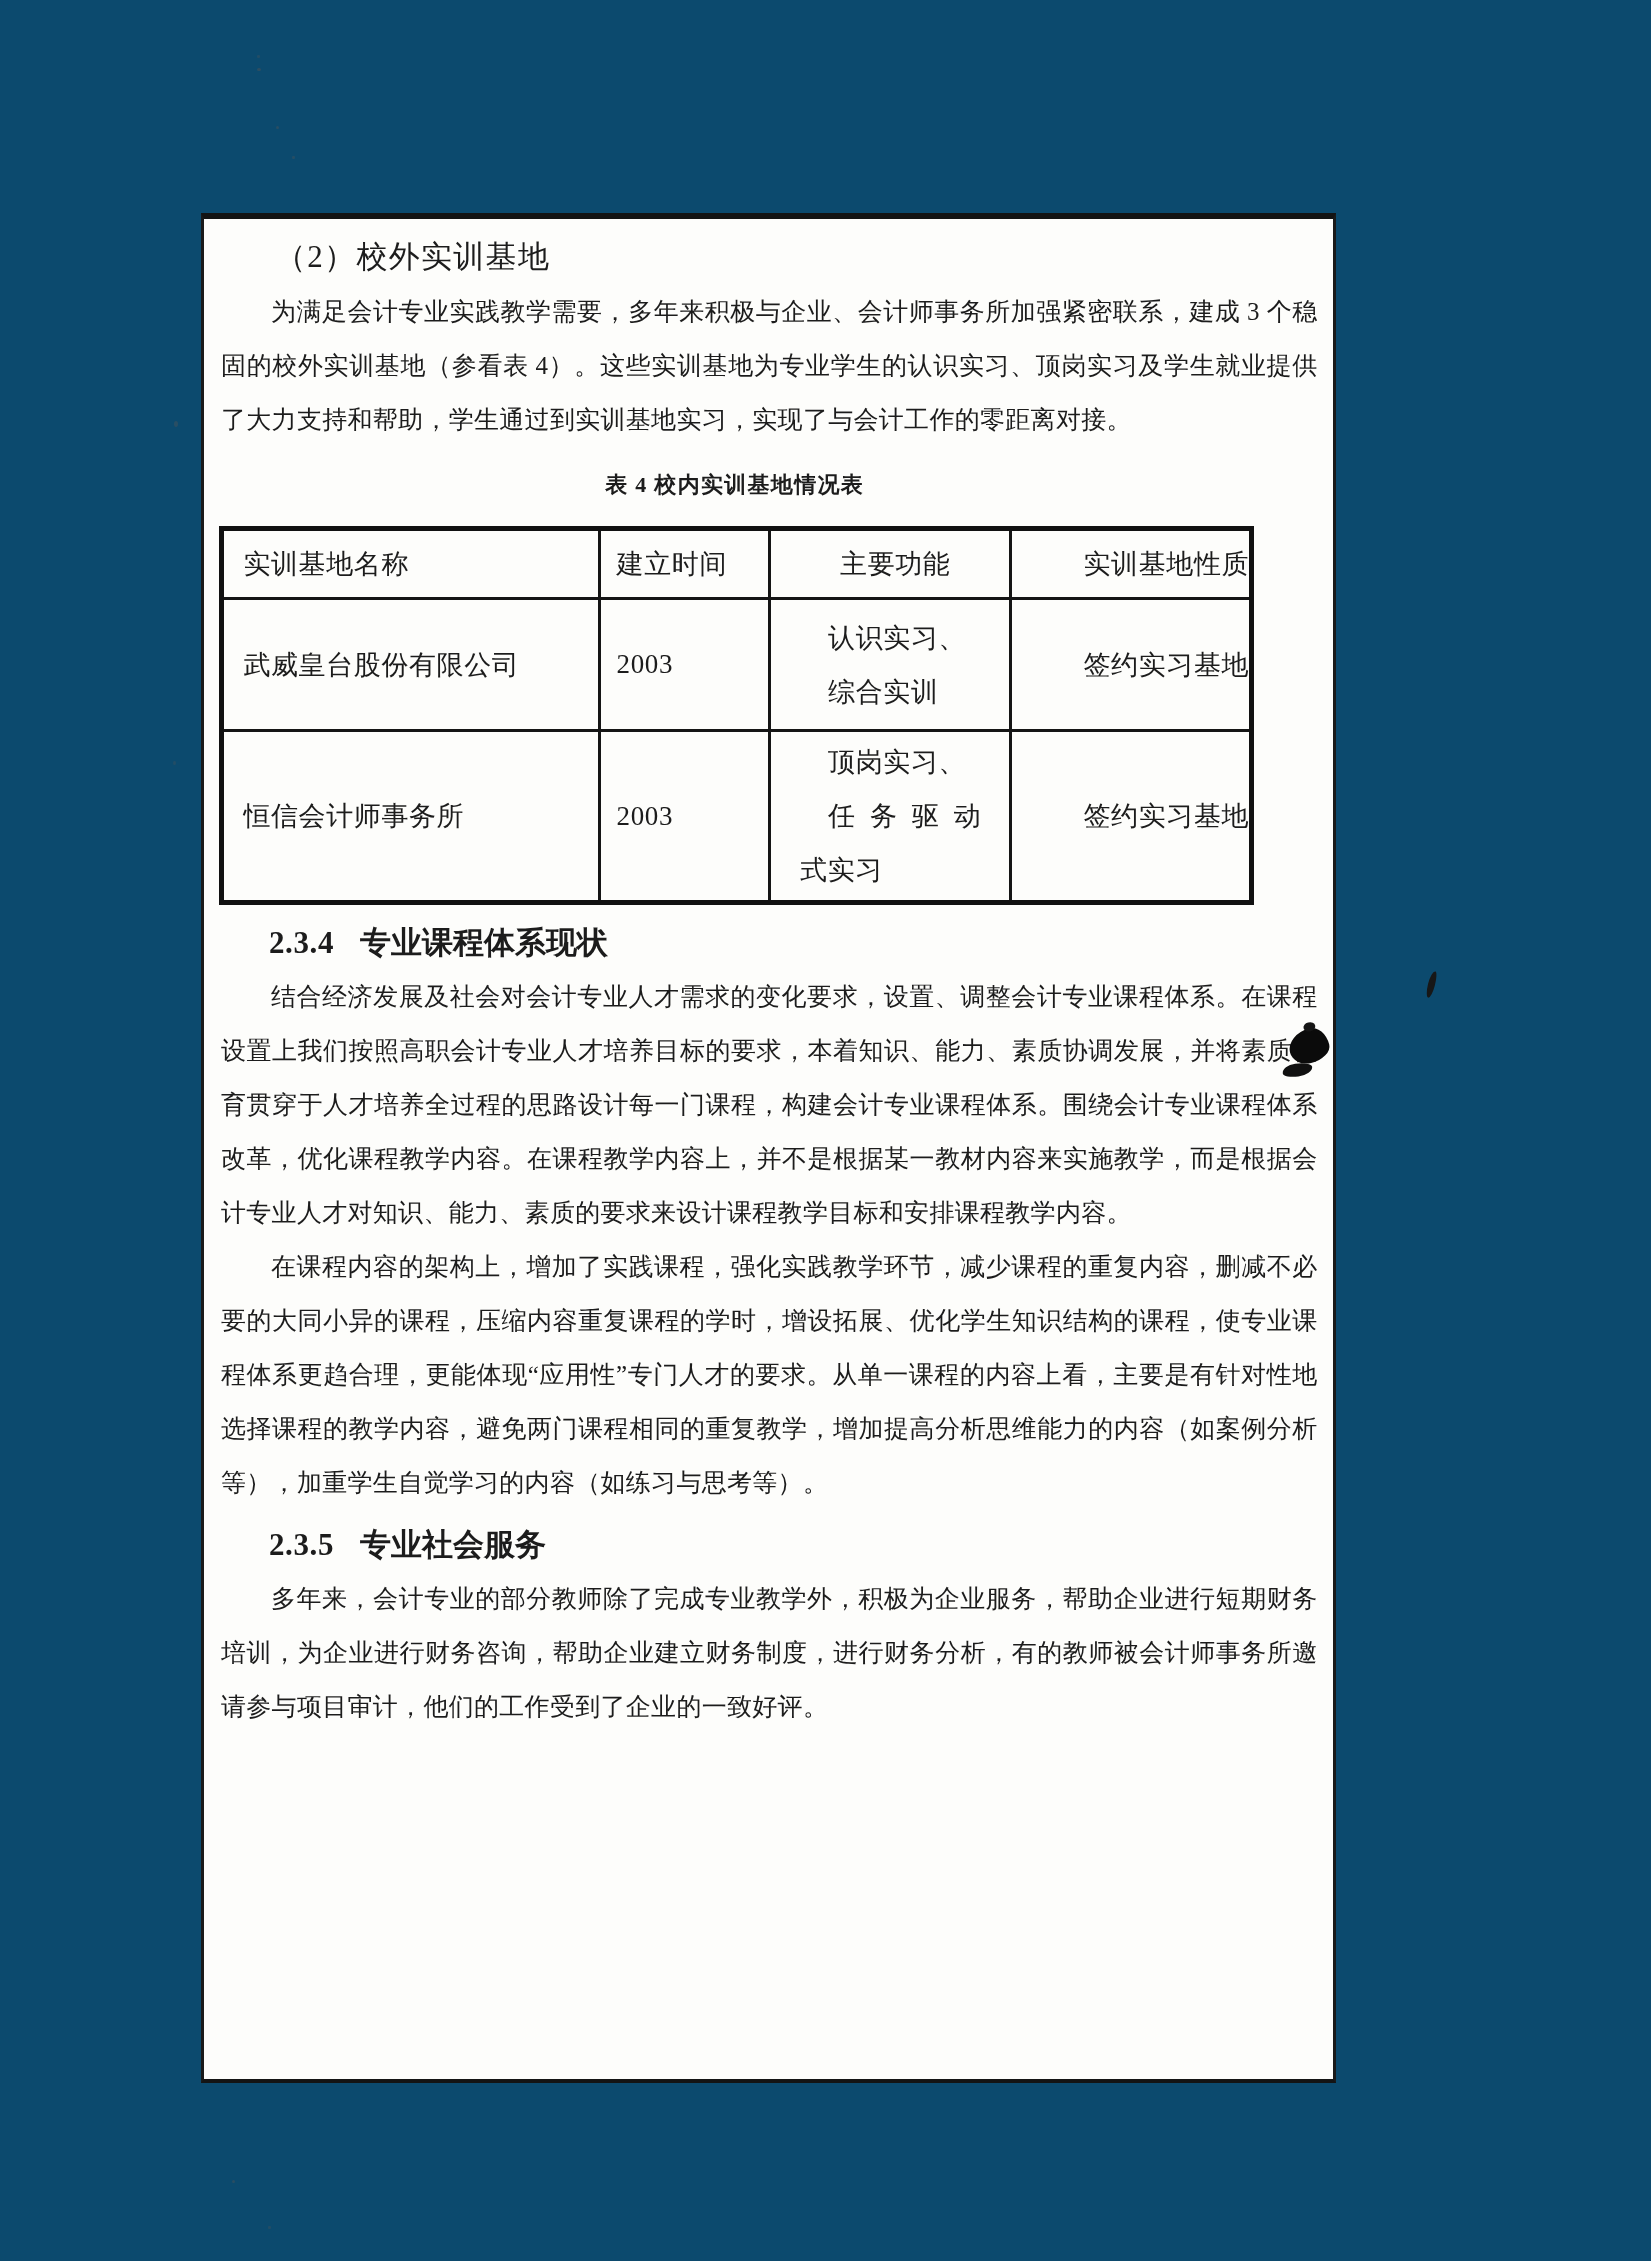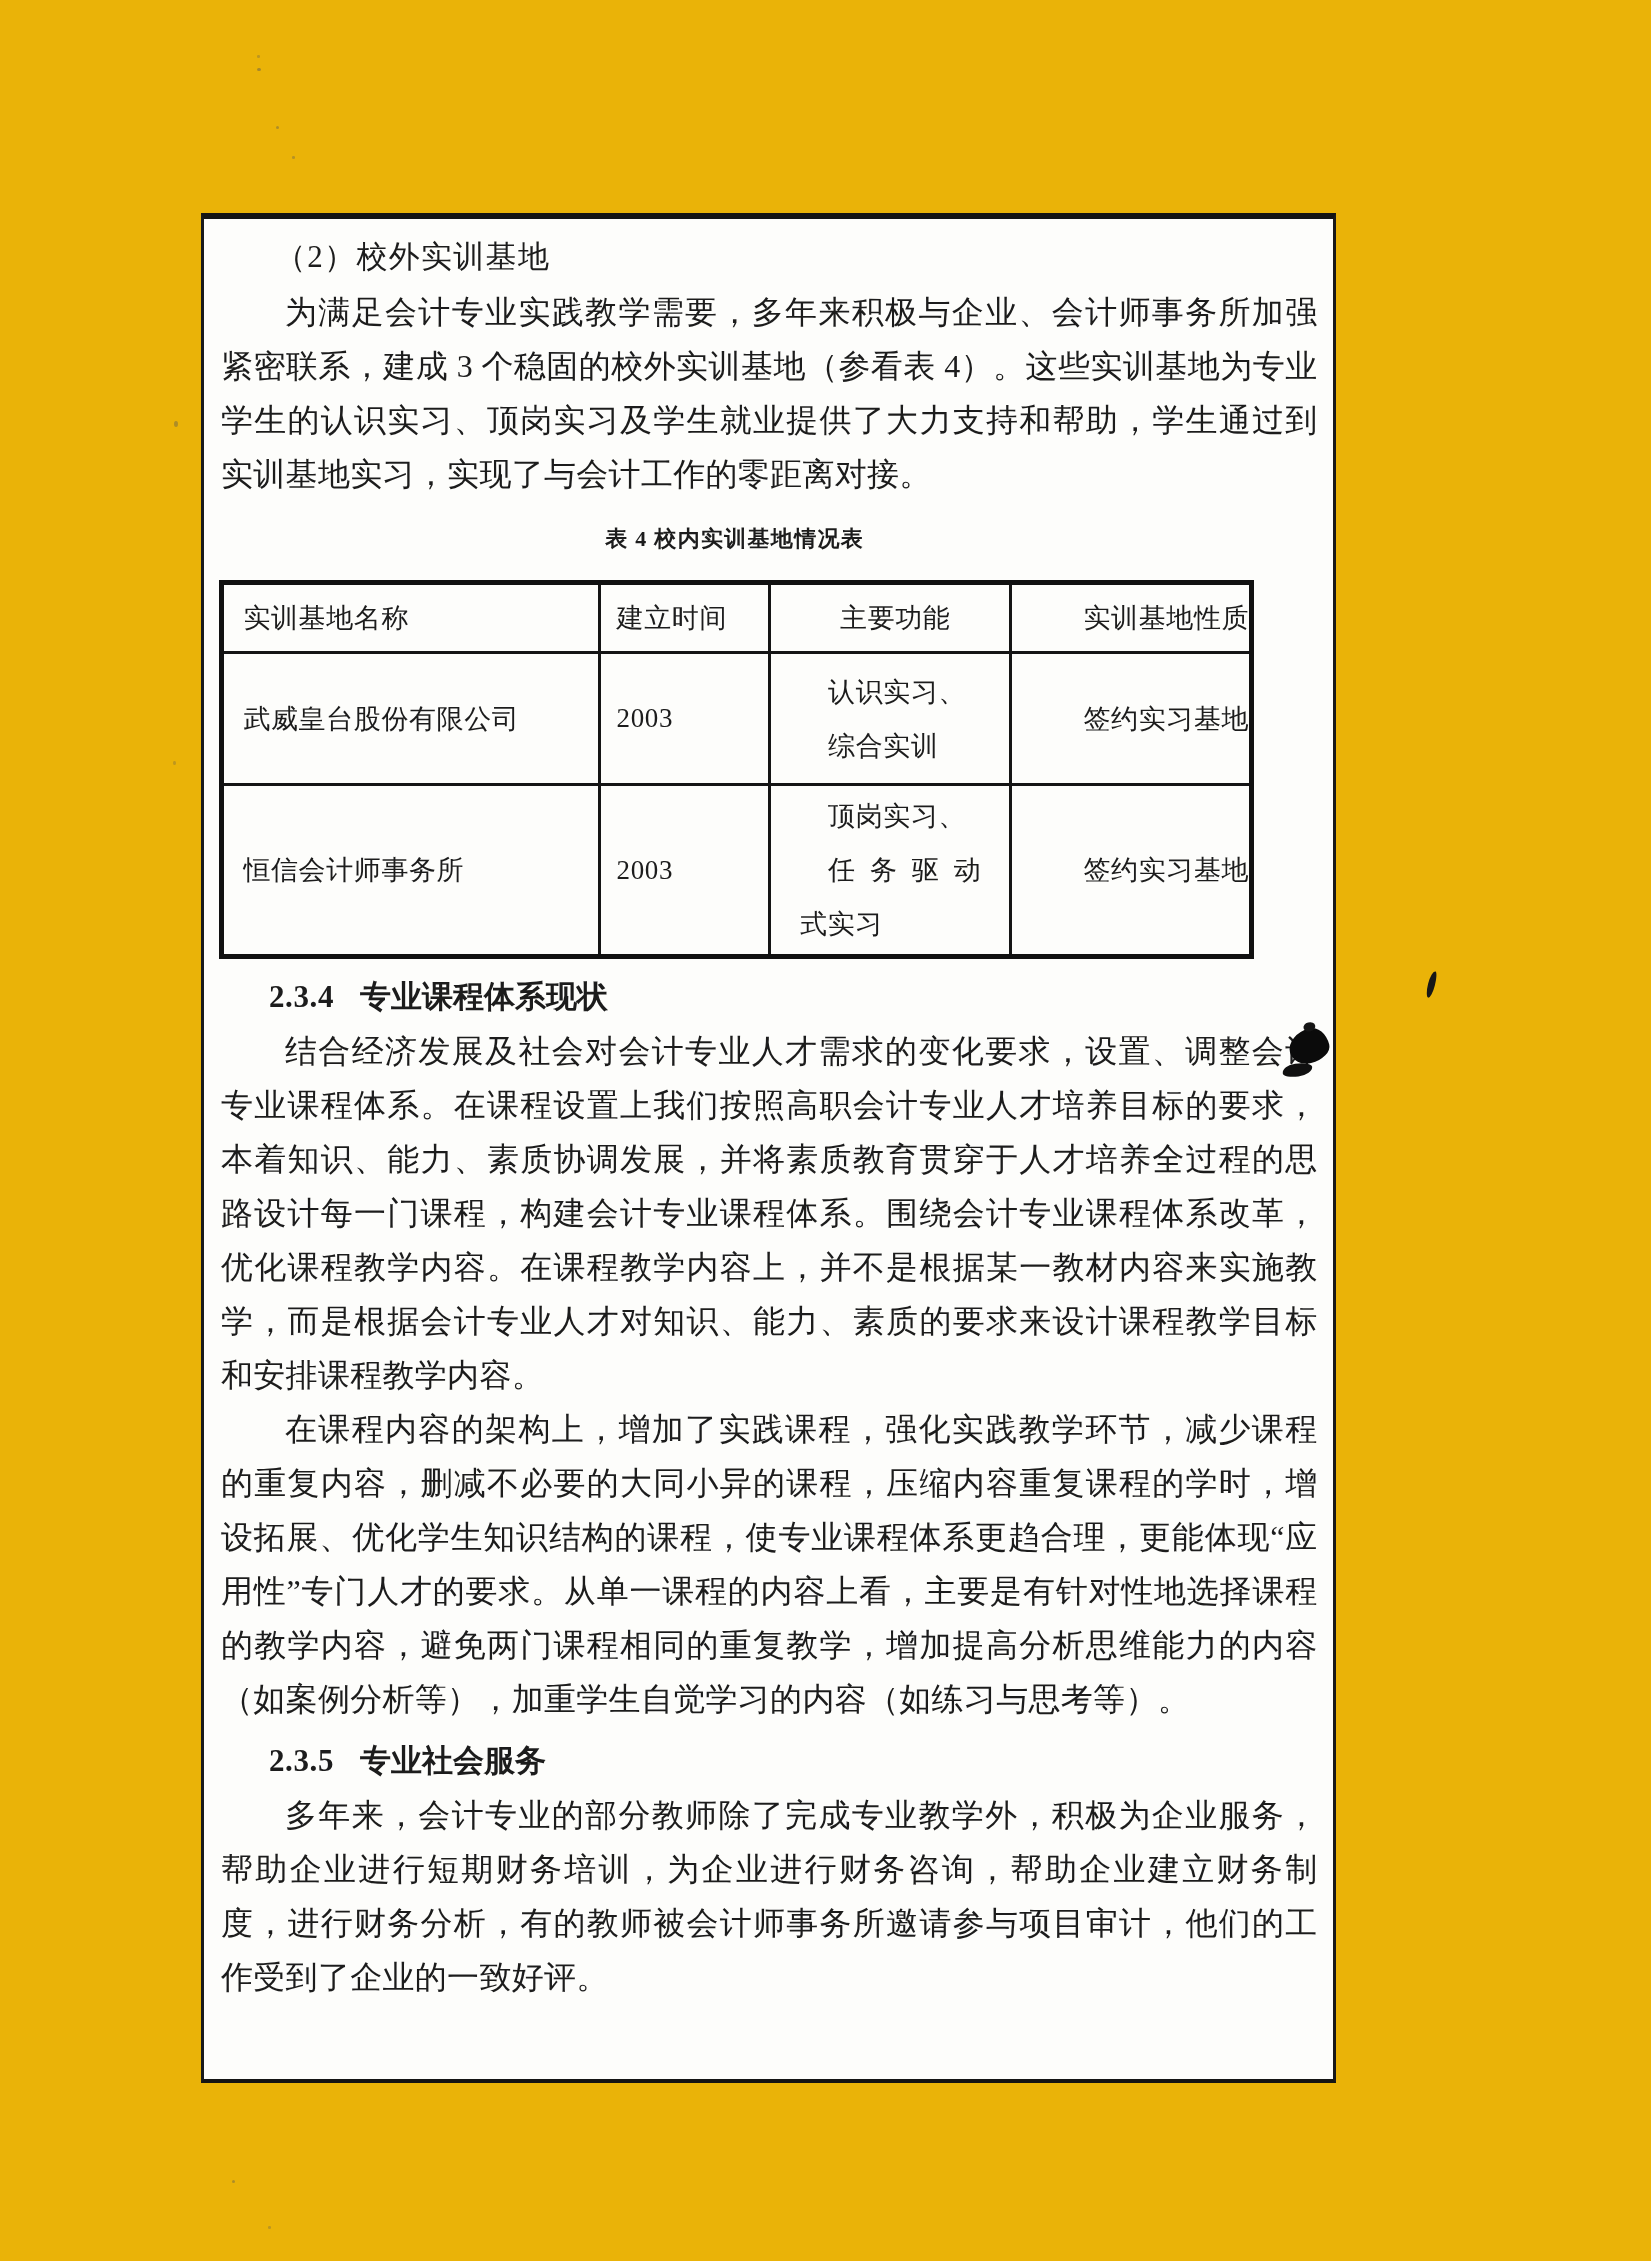--- a/index.html
+++ b/index.html
@@ -6,42 +6,42 @@
   html, body { background: #f6f6f4; }
   body {
     width: 1651px; height: 2261px;
     position: relative;
     font-family: "Liberation Serif", "DejaVu Serif", serif;
     color: #1c1c1c;
     overflow: hidden;
   }
   .page {
     position: absolute; inset: 0;
-    background: #eab308;
+    background: #0c4a6e;
   }
   
   .content-box {
     position: absolute;
     left: 201px; top: 213px;
     width: 1135px; height: 1870px;
     border-top: 6.4px solid #141414;
     border-left: 3.2px solid #1a1a1a;
     border-right: 3.2px solid #1a1a1a;
     border-bottom: 4.5px solid #141414;
     padding: 9px 15.5px 0 17px;
     background: #fdfdfb;
   }
   .sub-heading {
     font-size: 31px; line-height: 57px;
     padding-left: 54px;
     letter-spacing: 1.3px;
     white-space: nowrap;
   }
   .body-para {
-    font-size: 32px; line-height: 54px;
+    font-size: 25px; line-height: 54px;
     text-align: justify; text-justify: inter-character;
     text-indent: 2em;
     letter-spacing: 0.3px;
   }
   .table-caption {
     margin-top: 18px;
     width: 1031px; margin-left: -1.9px;
     font-size: 22px; line-height: 39px;
     font-weight: bold;
     text-align: center;

